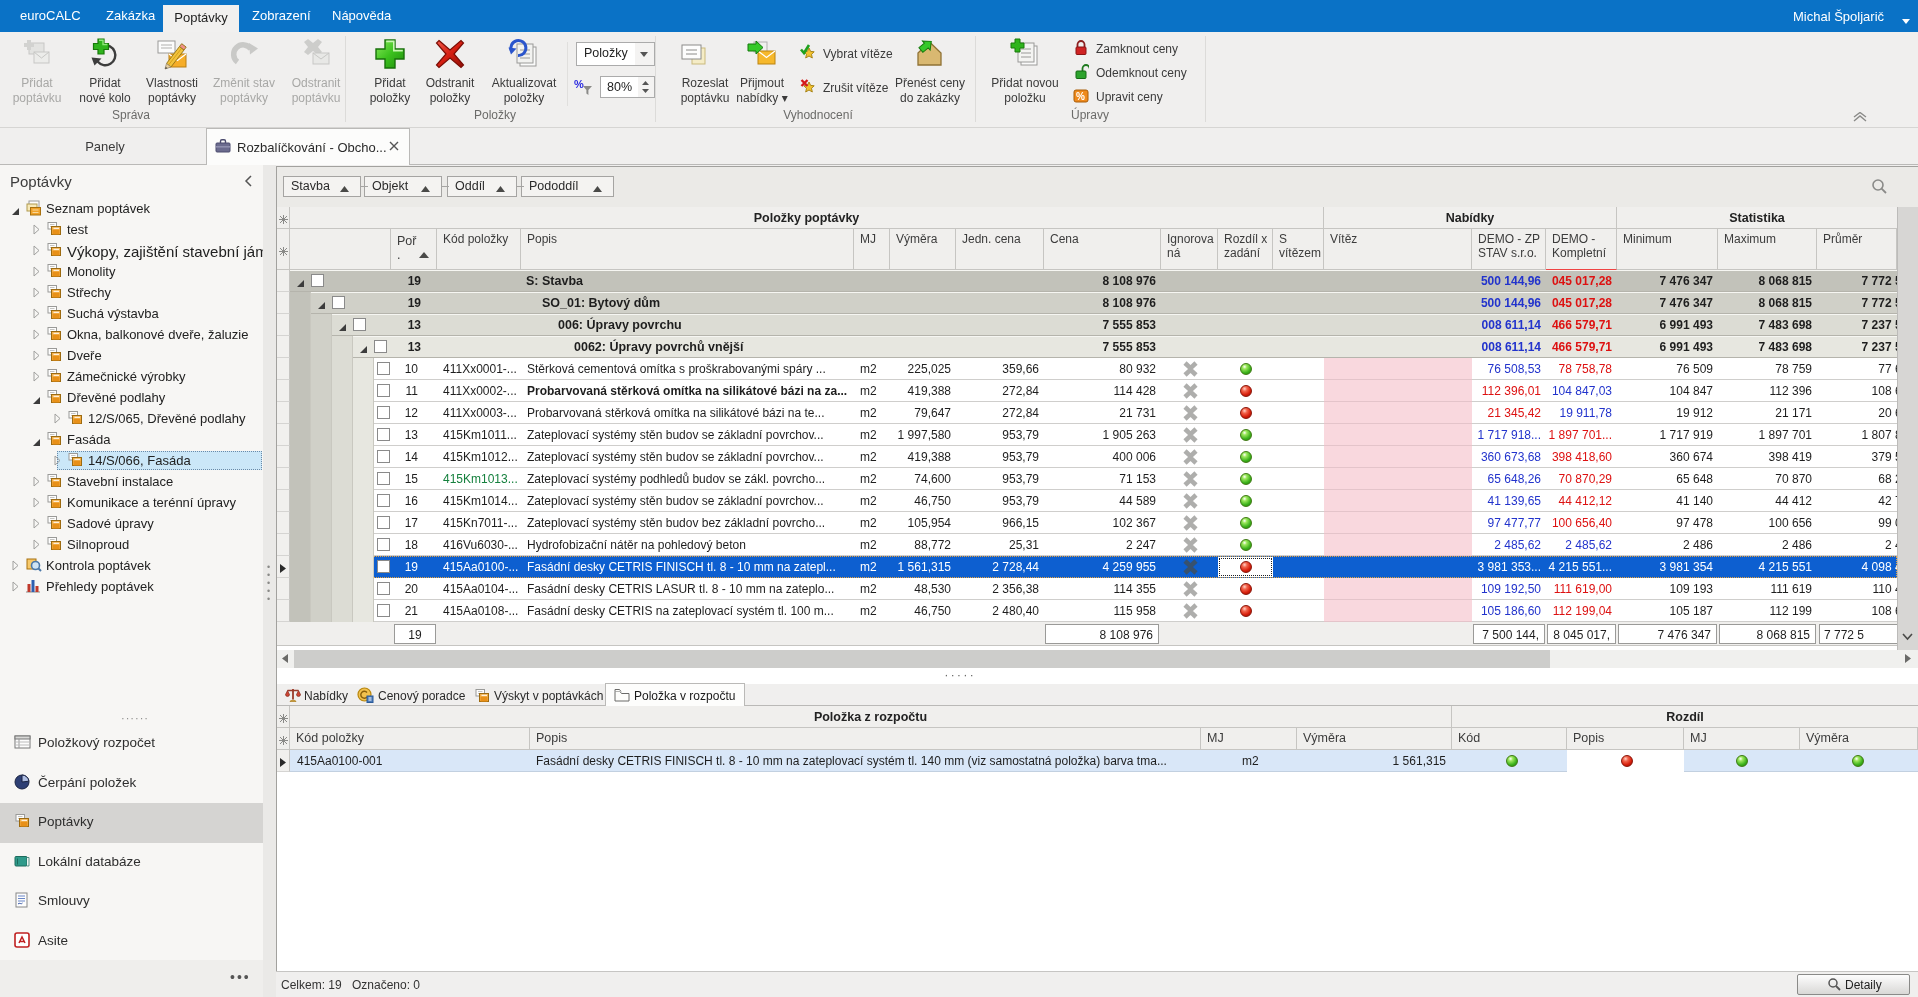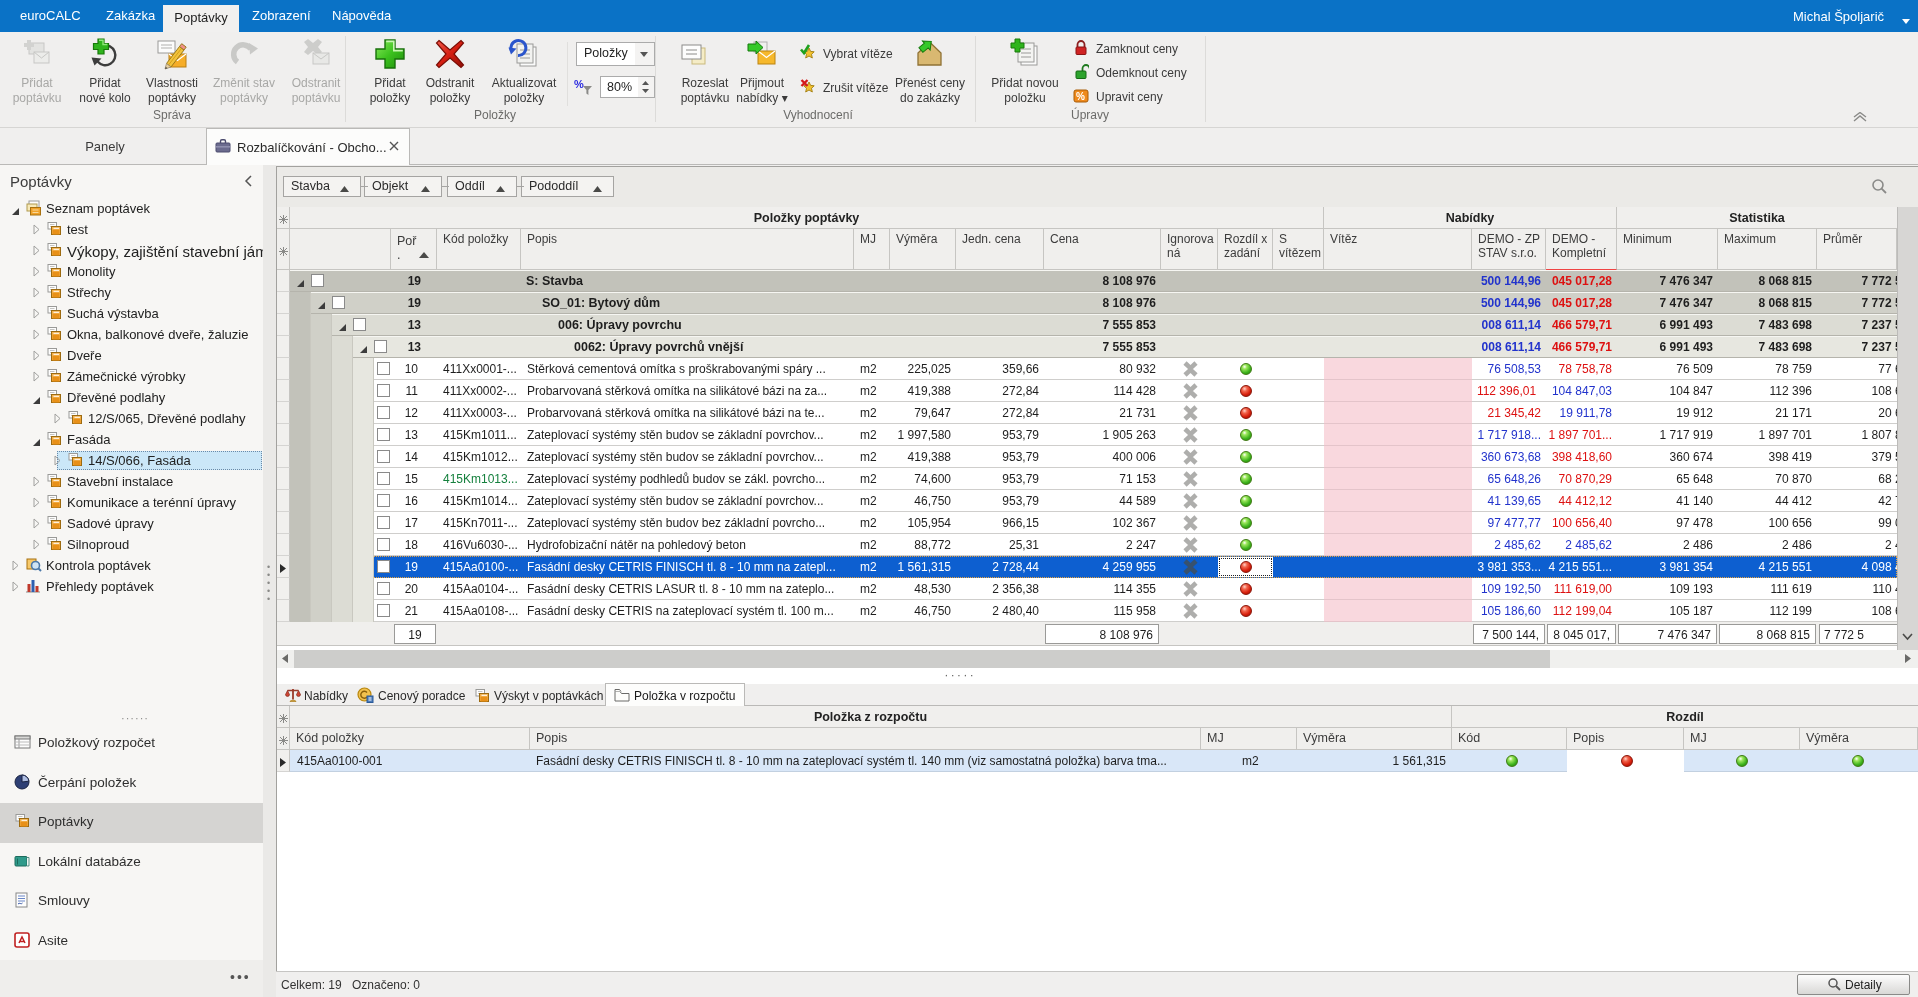--- a/index.html
+++ b/index.html
@@ -60,21 +60,21 @@
 <path d="M 9.5 24 A 9.5 9.5 0 1 1 23 11" fill="none" stroke="#c9c9c7" stroke-width="5.5"></path>
 <polygon points="21,5 30,10.5 22,16.5" fill="#c9c9c7"></polygon>
     </svg></div>
 <div style="position:absolute;left:204px;top:76px;width:80px;height:32px;text-align:center;font-size:12px;line-height:15px;color:#a8a8a6;">Změnit stav<br>poptávky</div>
 <div style="position:absolute;left:282px;top:38px;width:68px;height:36px;text-align:center;"><svg width="32" height="32" viewBox="0 0 32 32">
 <path d="M4 4l4-3 5 4 5-4 4 3-4 5 4 5-4 3-5-4-5 4-4-3 4-5z" fill="#cdcdcb"></path>
 <rect x="13" y="15" width="16" height="11" fill="#e8e8e6" stroke="#c7c7c5"></rect>
 <path d="M13 15l8 6 8-6" fill="none" stroke="#c7c7c5"></path>
     </svg></div>
 <div style="position:absolute;left:276px;top:76px;width:80px;height:32px;text-align:center;font-size:12px;line-height:15px;color:#a8a8a6;">Odstranit<br>poptávku</div>
-<div style="position:absolute;left:112px;top:108px;width:120px;height:15px;text-align:center;font-size:12px;color:#6b6b69;">Správa</div>
+<div style="position:absolute;left:112px;top:108px;width:120px;height:15px;font-size:12px;color:#6b6b69;">Správa</div>
 <div style="position:absolute;left:356px;top:38px;width:68px;height:36px;text-align:center;"><svg width="32" height="32" viewBox="0 0 32 32">
       <defs>
 <linearGradient id="gp" x1="0" y1="0" x2="1" y2="1">
           <stop offset="0" stop-color="#8ae95c"></stop>
           <stop offset="0.5" stop-color="#3cc21e"></stop>
           <stop offset="1" stop-color="#1f8c0c"></stop>
         </linearGradient>
       </defs>
 <path d="M11 2h10v9h9v10h-9v9H11v-9H2V11h9z" fill="url(#gp)" stroke="#17700a" stroke-width="1.4"></path>
 <path d="M12.2 3.4h7.6v9.2h9" fill="none" stroke="#c8f7b2" stroke-width="1.6"></path>
@@ -616,30 +616,30 @@
 <div style="position:absolute;left:374px;top:380px;width:1523px;height:22px;background:#fff;border-bottom:1px solid #cfcecc;"></div>
 <div style="position:absolute;left:290px;top:380px;width:21px;height:22px;background:#c2c2ba;border-right:1px solid #c9c8c0;"></div>
 <div style="position:absolute;left:311px;top:380px;width:21px;height:22px;background:#d0d0c8;border-right:1px solid #c9c8c0;"></div>
 <div style="position:absolute;left:332px;top:380px;width:21px;height:22px;background:#dcdcd4;border-right:1px solid #c9c8c0;"></div>
 <div style="position:absolute;left:353px;top:380px;width:21px;height:22px;background:#e7e7e0;border-right:1px solid #c9c8c0;"></div>
 <div style="position:absolute;left:277px;top:380px;width:13px;height:22px;background:#f1f0ee;border-right:1px solid #c6c5c2;border-bottom:1px solid #d5d4d2;padding-top:6px;"></div>
 <div style="position:absolute;left:1324px;top:380px;width:148px;height:22px;background:#f9d8de;border-bottom:1px solid #e4c4ca;"></div>
 <div class="cb" style="left:377px;top:384px;"></div>
 <div class="num" style="left:391px;top:384px;width:27px;color:#1e1e1e;">11</div>
 <div style="position:absolute;left:443px;top:384px;width:80px;height:15px;color:#1e1e1e;white-space:nowrap;overflow:hidden;">411Xx0002-...</div>
-<div style="position:absolute;left:527px;top:384px;width:326px;height:15px;color:#1e1e1e;white-space:nowrap;overflow:hidden;">Probarvovaná stěrková omítka na silikátové bázi na za...</div>
+<div style="position:absolute;left:527px;top:384px;width:326px;height:15px;color:#1e1e1e;white-space:nowrap;overflow:hidden;font-weight:bold;">Probarvovaná stěrková omítka na silikátové bázi na za...</div>
 <div style="position:absolute;left:860px;top:384px;width:30px;height:15px;color:#1e1e1e;">m2</div>
 <div class="num" style="left:890px;top:384px;width:61px;color:#1e1e1e;">419,388</div>
 <div class="num" style="left:956px;top:384px;width:83px;color:#1e1e1e;">272,84</div>
 <div class="num" style="left:1044px;top:384px;width:112px;color:#1e1e1e;">114 428</div>
 <div style="position:absolute;left:1182px;top:383px;width:16px;height:16px;"><svg width="17" height="16" viewBox="0 0 17 16">
         <path d="M3 2L8.5 7.2 14 2M14 14L8.5 8.8 3 14" stroke="#aeaeac" stroke-width="4.6" fill="none"></path>
       </svg></div>
 <div class="dotr" style="left:1240px;top:385px;"></div>
-<div class="num" style="left:1472px;top:384px;width:69px;color:#dd1111;text-align:center;">112 396,01</div>
+<div class="num" style="left:1472px;top:384px;width:69px;color:#dd1111;">112 396,01</div>
 <div class="num" style="left:1546px;top:384px;width:66px;color:#2233cc;">104 847,03</div>
 <div class="num" style="left:1617px;top:384px;width:96px;color:#1e1e1e;">104 847</div>
 <div class="num" style="left:1718px;top:384px;width:94px;color:#1e1e1e;">112 396</div>
 <div class="num" style="left:1817px;top:384px;width:98px;color:#1e1e1e;">108 621</div>
 <div style="position:absolute;left:374px;top:402px;width:1523px;height:22px;background:#fff;border-bottom:1px solid #cfcecc;"></div>
 <div style="position:absolute;left:290px;top:402px;width:21px;height:22px;background:#c2c2ba;border-right:1px solid #c9c8c0;"></div>
 <div style="position:absolute;left:311px;top:402px;width:21px;height:22px;background:#d0d0c8;border-right:1px solid #c9c8c0;"></div>
 <div style="position:absolute;left:332px;top:402px;width:21px;height:22px;background:#dcdcd4;border-right:1px solid #c9c8c0;"></div>
 <div style="position:absolute;left:353px;top:402px;width:21px;height:22px;background:#e7e7e0;border-right:1px solid #c9c8c0;"></div>
 <div style="position:absolute;left:277px;top:402px;width:13px;height:22px;background:#f1f0ee;border-right:1px solid #c6c5c2;border-bottom:1px solid #d5d4d2;padding-top:6px;"></div>

